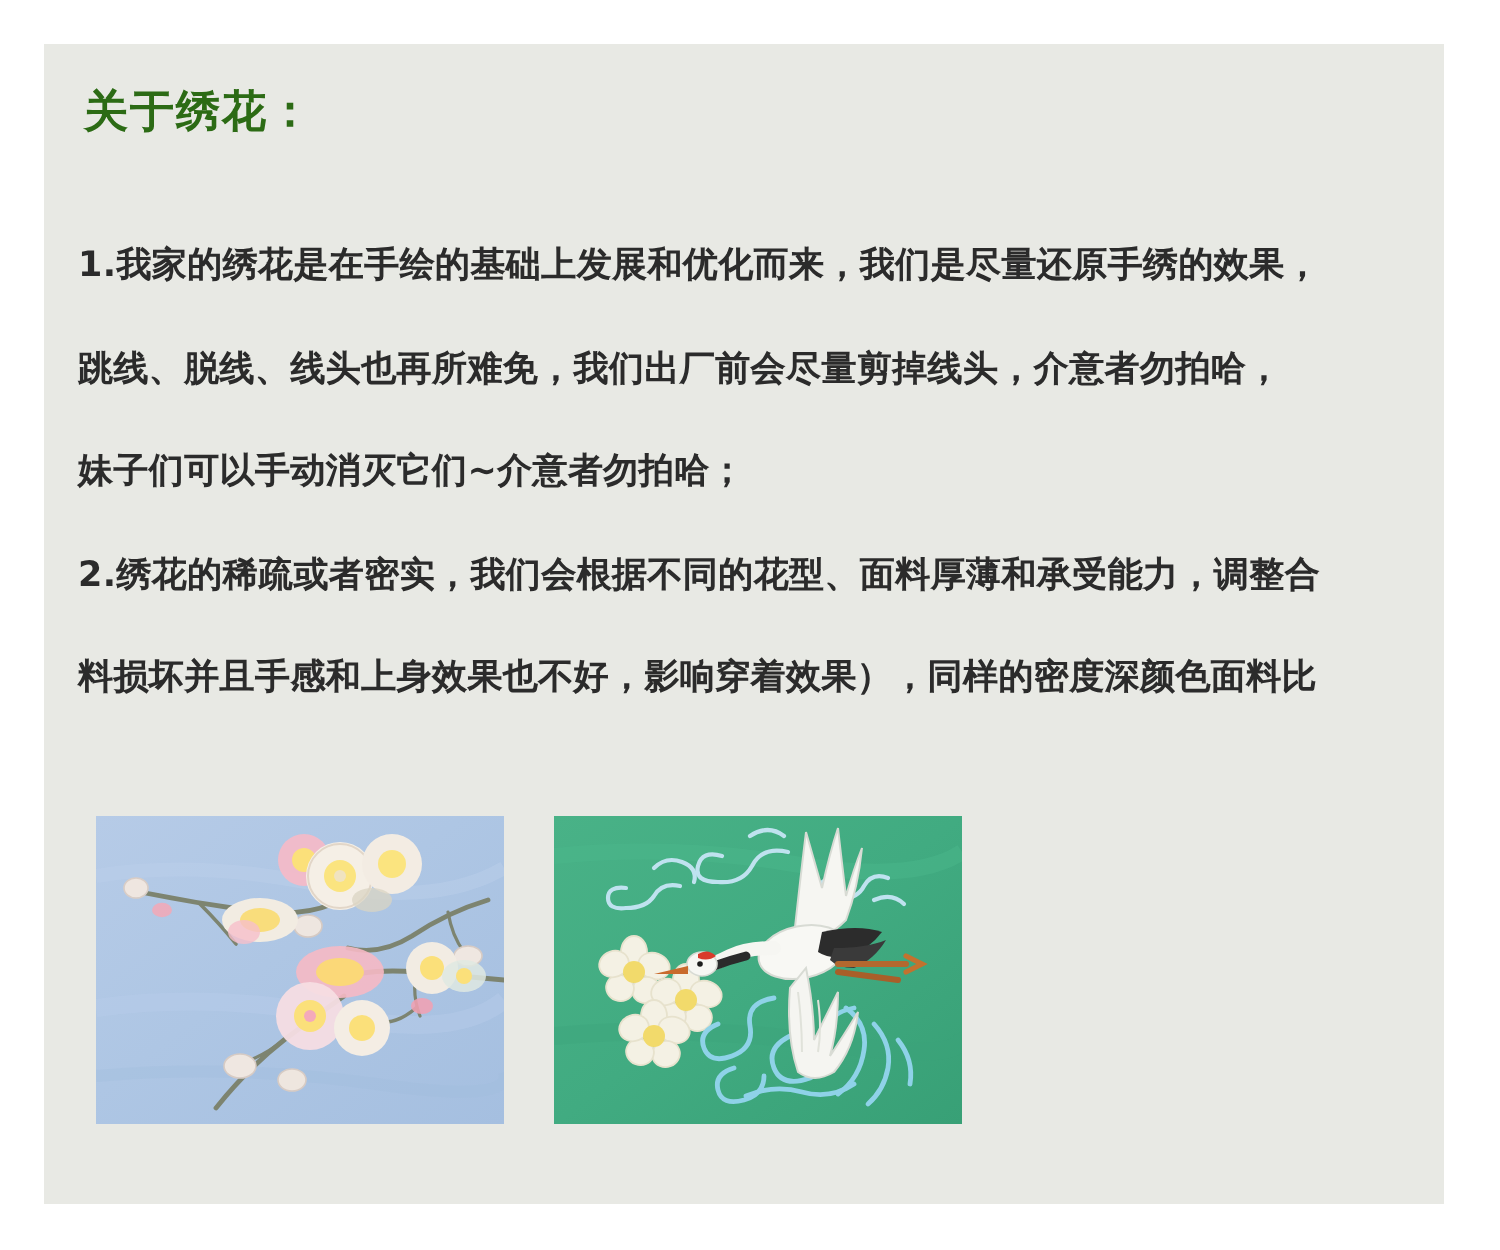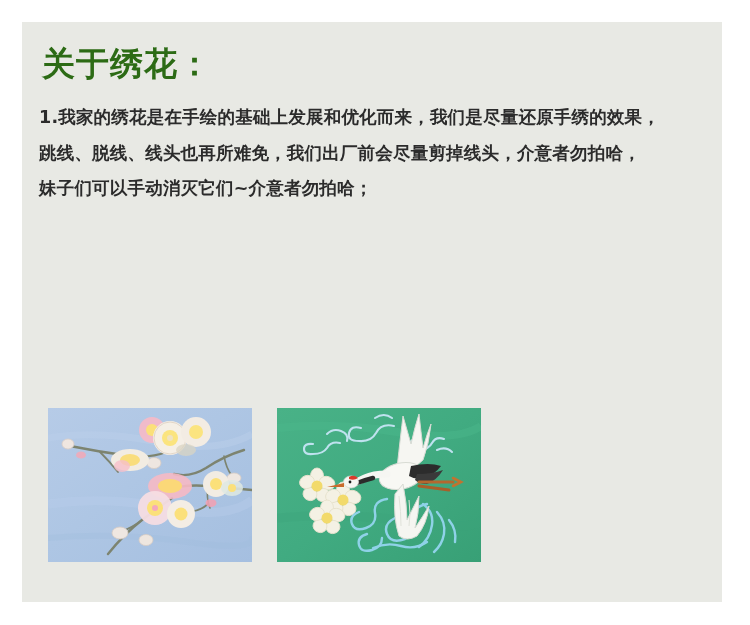--- a/index.html
+++ b/index.html
@@ -28,21 +28,21 @@
     width: 700px;
     height: 580px;
     background: #e8e9e4;
     box-sizing: border-box;
   }
 
   .panel-title {
     position: absolute;
     left: 20px;
     top: 22px;
-    font-size: 33px;
+    font-size: 22px;
     font-weight: 700;
     color: #2c6b15;
     letter-spacing: 1px;
     line-height: 1.2;
     white-space: nowrap;
   }
 
   .body-copy {
     position: absolute;
     left: 17px;
@@ -50,20 +50,21 @@
     width: 670px;
     color: #2b2b2b;
     font-size: 17.5px;
     font-weight: 700;
     line-height: 35.5px;
   }
 
   .para-line {
     white-space: nowrap;
     letter-spacing: 0.2px;
+    margin-top: 16px;
   }
 
   .photo-strip {
     position: absolute;
     left: 26px;
     top: 386px;
     width: 660px;
     height: 160px;
     display: flex;
     gap: 25px;
@@ -87,20 +88,22 @@
 <div class="page">
 
   <div class="panel">
 
     <div class="panel-title">关于绣花：</div>
 
     <div class="body-copy">
       <div class="para-line">1.我家的绣花是在手绘的基础上发展和优化而来，我们是尽量还原手绣的效果，</div>
       <div class="para-line">跳线、脱线、线头也再所难免，我们出厂前会尽量剪掉线头，介意者勿拍哈，</div>
       <div class="para-line">妹子们可以手动消灭它们~介意者勿拍哈；</div>
+      <div class="para-line">2.绣花的稀疏或者密实，我们会根据不同的花型、面料厚薄和承受能力，调整合</div>
+      <div class="para-line">料损坏并且手感和上身效果也不好，影响穿着效果），同样的密度深颜色面料比</div>
     </div>
 
     <div class="photo-strip">
 
       <div class="photo photo-a">
         <svg class="art" viewBox="0 0 204 154" preserveAspectRatio="none">
           <defs>
             <linearGradient id="blueCloth" x1="0" y1="0" x2="1" y2="1">
               <stop offset="0%" stop-color="#b6cbe7"></stop>
               <stop offset="45%" stop-color="#aec6e4"></stop>

